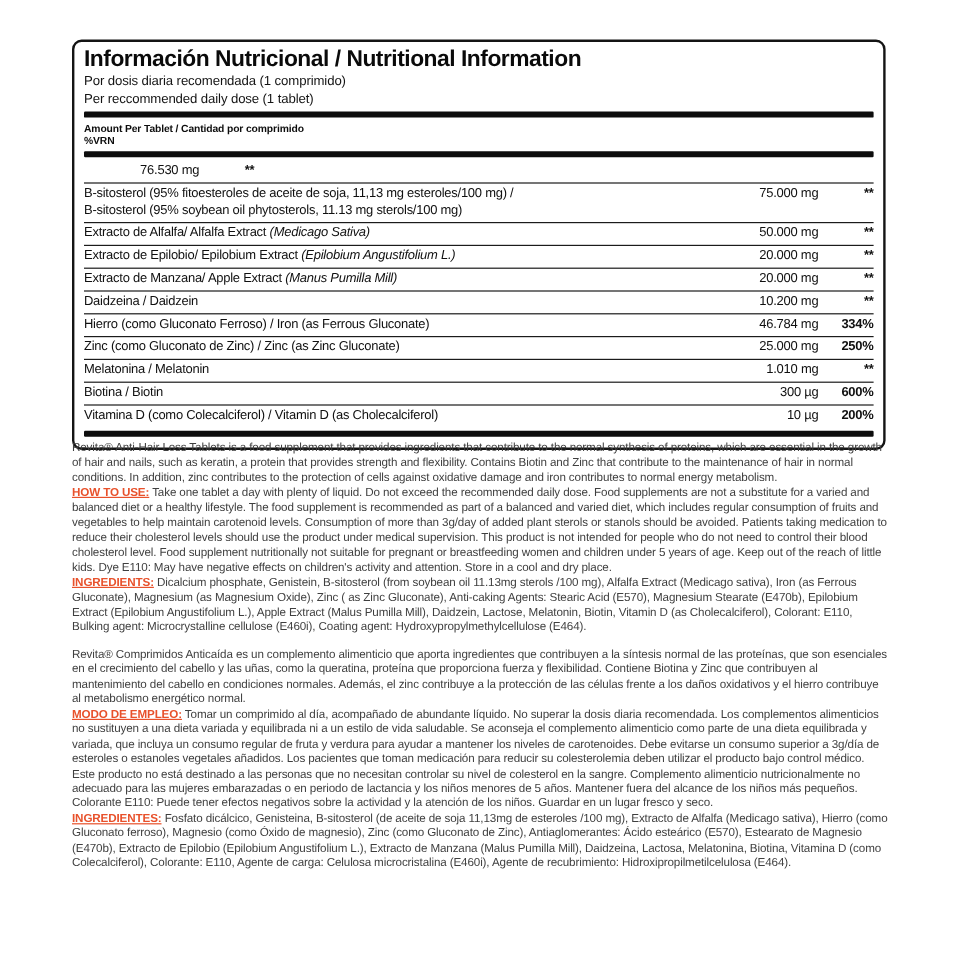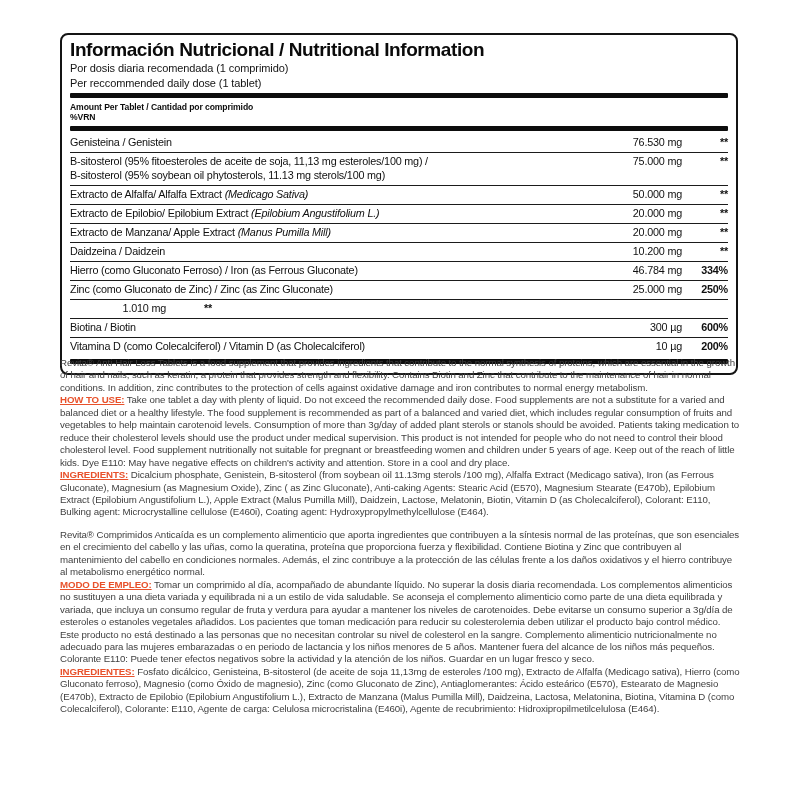--- a/index.html
+++ b/index.html
@@ -97,21 +97,21 @@
     font-size: 8px;
     font-weight: 700;
     letter-spacing: -0.1px;
     padding-top: 2px;
     color: #1a1a1a;
   }
   
   .content {
     position: absolute;
     left: 60px;
-    top: 357px;
+    top: 368px;
     width: 680px;
     font-size: 9.7px;
     line-height: 12.45px;
     letter-spacing: -0.1px;
     color: #3f3f3f;
   }
   .content .block { margin-bottom: 10px; }
   .content p { margin: 0; }
   .hl { font-weight: 700; text-decoration: underline; }
 </style>
@@ -127,21 +127,20 @@
 
     <div class="bar"></div>
     <div class="col-header">
       <span>Amount Per Tablet / Cantidad por comprimido</span>
       <span>%VRN</span>
     </div>
     <div class="bar"></div>
 
     <div class="rows">
       <div class="row">
-        <div class="row-name"><span>Genisteina / Genistein</span><span class="it"></span></div>
         <div class="row-amount">76.530 mg</div>
         <div class="row-vrn">**</div>
       </div>
       <div class="row">
         <div class="row-name"><span>B-sitosterol (95% fitoesteroles de aceite de soja, 11,13 mg esteroles/100 mg) /
 B-sitosterol (95% soybean oil phytosterols, 11.13 mg sterols/100 mg)</span><span class="it"></span></div>
         <div class="row-amount">75.000 mg</div>
         <div class="row-vrn">**</div>
       </div>
       <div class="row">
@@ -168,20 +167,21 @@
         <div class="row-name"><span>Hierro (como Gluconato Ferroso) / Iron (as Ferrous Gluconate)</span><span class="it"></span></div>
         <div class="row-amount">46.784 mg</div>
         <div class="row-vrn">334%</div>
       </div>
       <div class="row">
         <div class="row-name"><span>Zinc (como Gluconato de Zinc) / Zinc (as Zinc Gluconate)</span><span class="it"></span></div>
         <div class="row-amount">25.000 mg</div>
         <div class="row-vrn">250%</div>
       </div>
       <div class="row">
+        <div class="row-name"><span>Melatonina / Melatonin</span><span class="it"></span></div>
         <div class="row-amount">1.010 mg</div>
         <div class="row-vrn">**</div>
       </div>
       <div class="row">
         <div class="row-name"><span>Biotina / Biotin</span><span class="it"></span></div>
         <div class="row-amount">300 µg</div>
         <div class="row-vrn">600%</div>
       </div>
       <div class="row">
         <div class="row-name"><span>Vitamina D (como Colecalciferol) / Vitamin D (as Cholecalciferol)</span><span class="it"></span></div>

